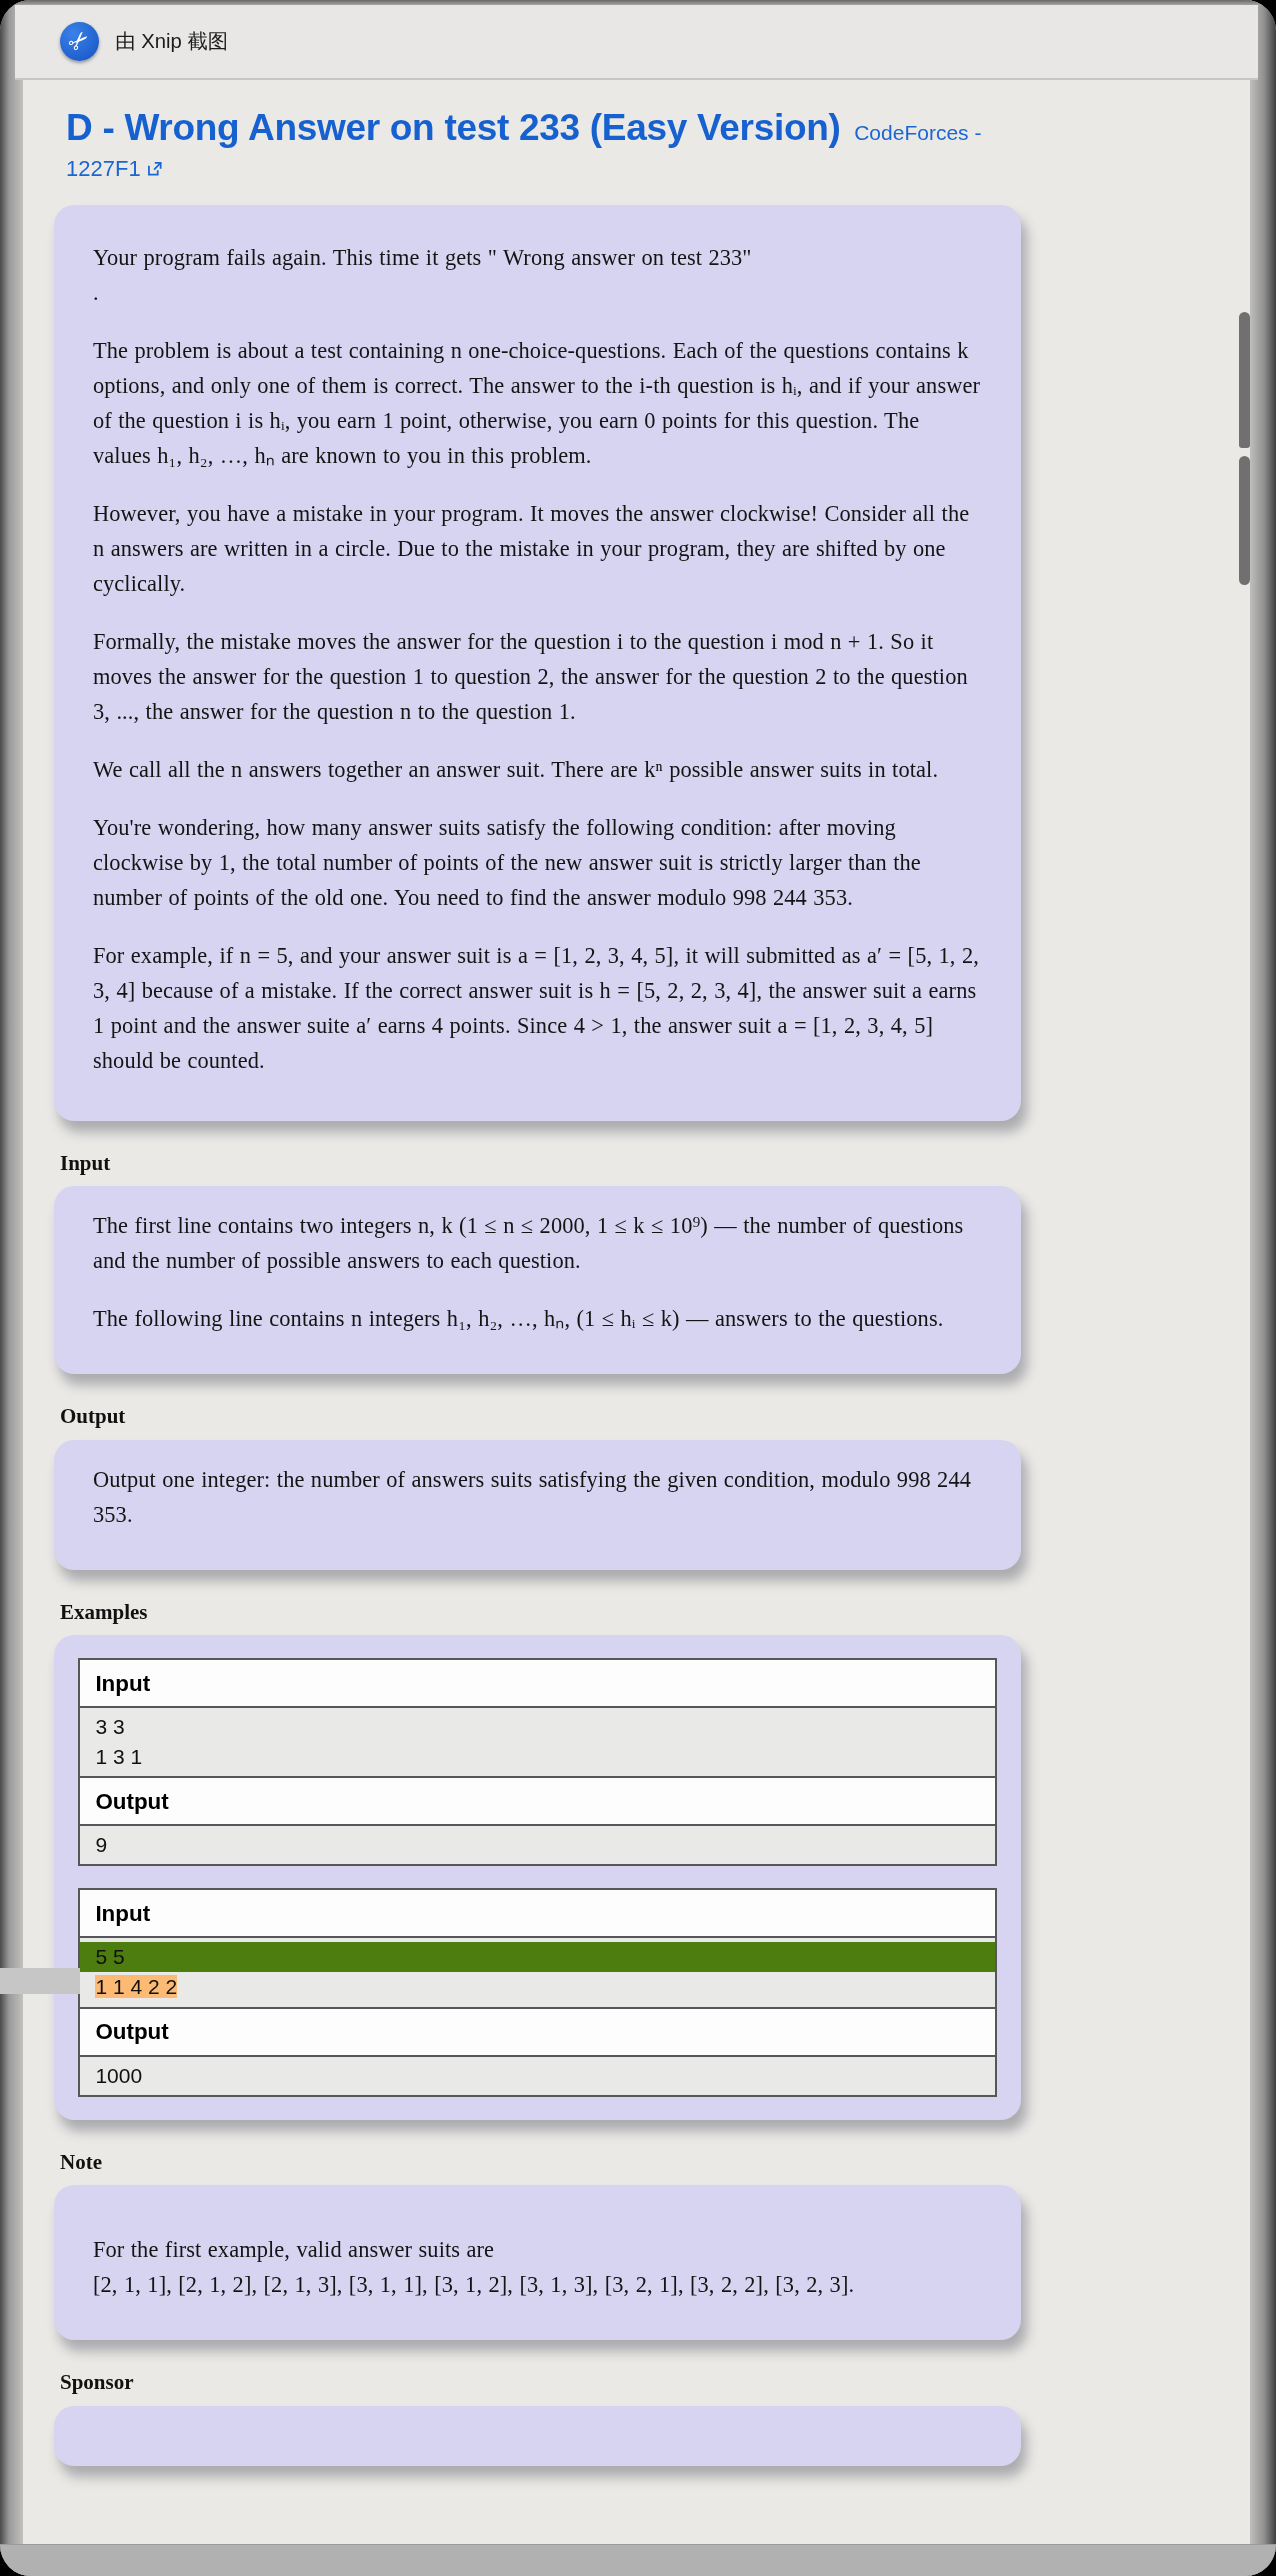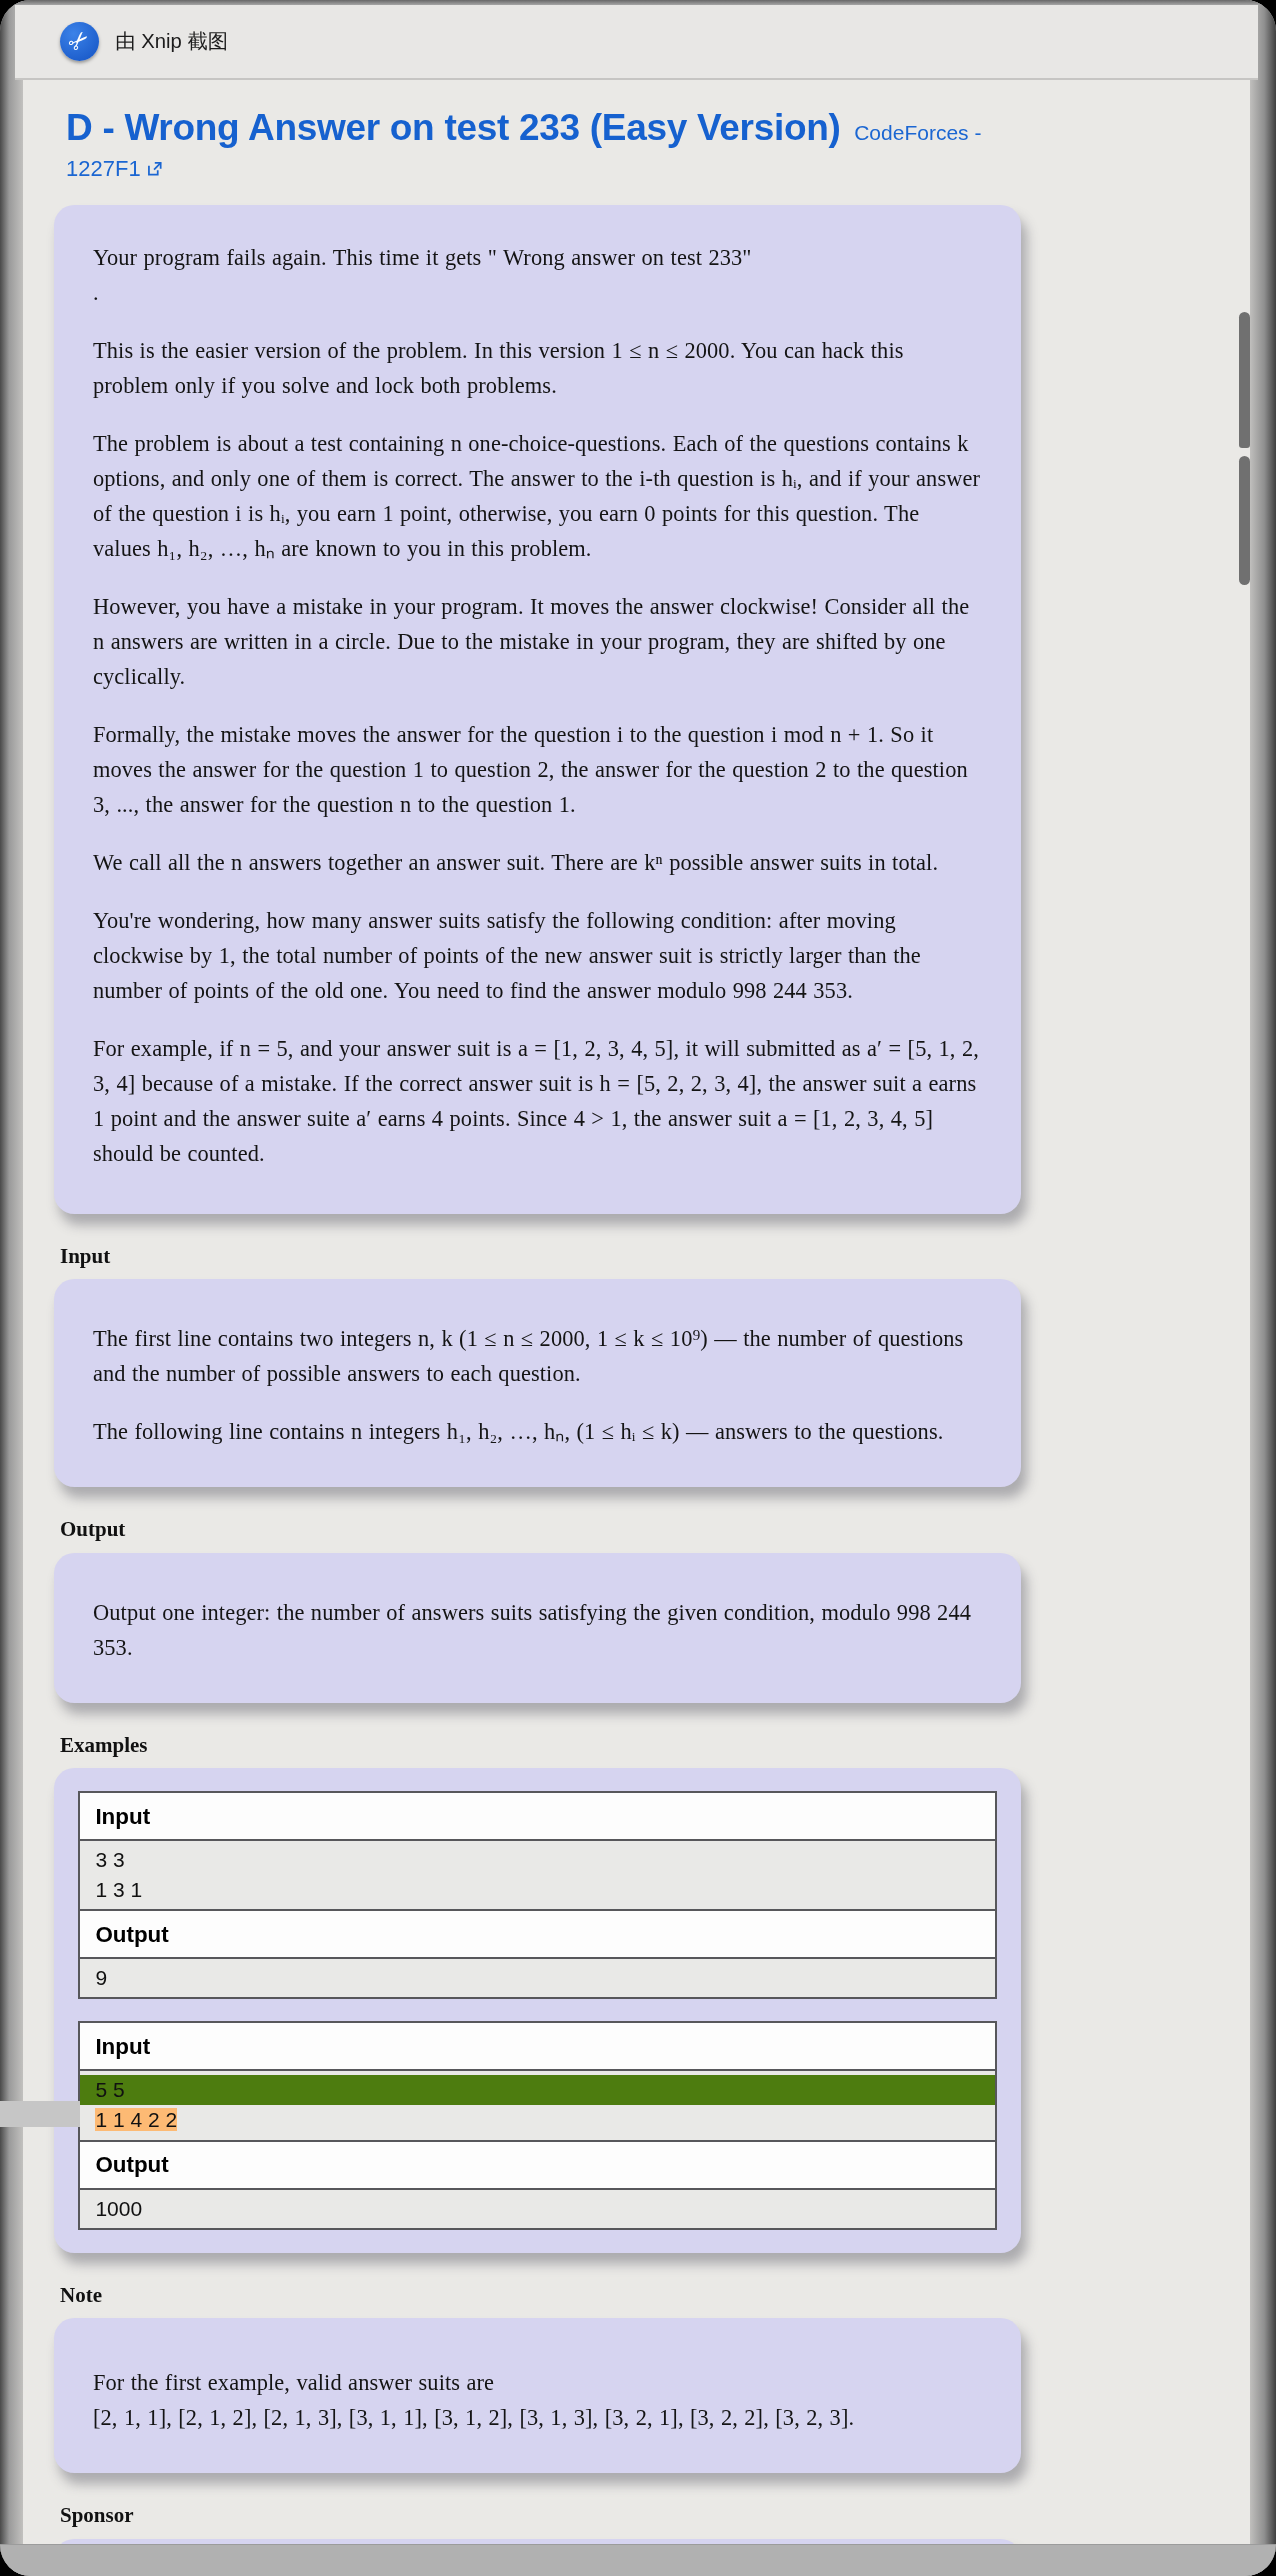--- a/index.html
+++ b/index.html
@@ -29,21 +29,21 @@
   .link-row2{margin-top:6.8px;display:flex;align-items:center;gap:5.4px;}
   .link-row2 a{font-size:22px;color:#1b66d2;text-decoration:none;}
 
   .panel{width:967px;margin-left:31px;background:#d6d4f0;border-radius:20.3px;
     box-shadow:5.4px 11px 12.2px rgba(70,70,85,.38);box-sizing:border-box;}
   .statement{margin-top:23px;padding:35px 39px 43px;}
   .serif-text{font-family:"Liberation Serif",serif;font-size:22.4px;line-height:35px;color:#141414;
     letter-spacing:0.1px;word-spacing:0.7px;}
   .statement p, .textpanel p{margin:0 0 23px;white-space:pre-line;}
   .statement p:last-child, .textpanel p:last-child{margin-bottom:0;}
-  .textpanel{padding:42px 39px 38px;}
+  .textpanel{padding:22px 39px 38px;}
 
   .sec-label{font-family:"Liberation Serif",serif;font-weight:700;font-size:21px;line-height:24.4px;
     color:#111;margin:30px 0 11px 37px;}
 
   .examples-panel{padding:23px 24.4px;}
   .extable{border:2px solid #57575b;background:#fff;margin-bottom:22px;}
   .extable:last-child{margin-bottom:0;}
   .trow{border-bottom:2px solid #57575b;}
   .extable .trow:last-child{border-bottom:none;}
   .thead{background:#fdfdfd;padding:9.5px 15px;font-weight:700;font-size:22.4px;line-height:27px;color:#000;}
@@ -90,21 +90,20 @@
           <path d="M4 8 v12 h12 v-6"></path>
           <path d="M12 4 h8 v8"></path>
           <path d="M20 4 L11 13"></path>
         </svg>
       </div>
     </div>
 
     <section class="panel statement serif-text">
       <p>Your program fails again. This time it gets " Wrong answer on test 233"
 .</p>
-      <p>This is the easier version of the problem. In this version 1 ≤ n ≤ 2000. You can hack this problem only if you solve and lock both problems.</p>
       <p>The problem is about a test containing n one-choice-questions. Each of the questions contains k options, and only one of them is correct. The answer to the i-th question is hᵢ, and if your answer of the question i is hᵢ, you earn 1 point, otherwise, you earn 0 points for this question. The values h₁, h₂, …, hₙ are known to you in this problem.</p>
       <p>However, you have a mistake in your program. It moves the answer clockwise! Consider all the n answers are written in a circle. Due to the mistake in your program, they are shifted by one cyclically.</p>
       <p>Formally, the mistake moves the answer for the question i to the question i mod n + 1. So it moves the answer for the question 1 to question 2, the answer for the question 2 to the question 3, ..., the answer for the question n to the question 1.</p>
       <p>We call all the n answers together an answer suit. There are kⁿ possible answer suits in total.</p>
       <p>You're wondering, how many answer suits satisfy the following condition: after moving clockwise by 1, the total number of points of the new answer suit is strictly larger than the number of points of the old one. You need to find the answer modulo 998 244 353.</p>
       <p>For example, if n = 5, and your answer suit is a = [1, 2, 3, 4, 5], it will submitted as a′ = [5, 1, 2, 3, 4] because of a mistake. If the correct answer suit is h = [5, 2, 2, 3, 4], the answer suit a earns 1 point and the answer suite a′ earns 4 points. Since 4 &gt; 1, the answer suit a = [1, 2, 3, 4, 5] should be counted.</p>
     </section>
 
     <h2 class="sec-label">Input</h2>
     <section class="panel textpanel serif-text">

